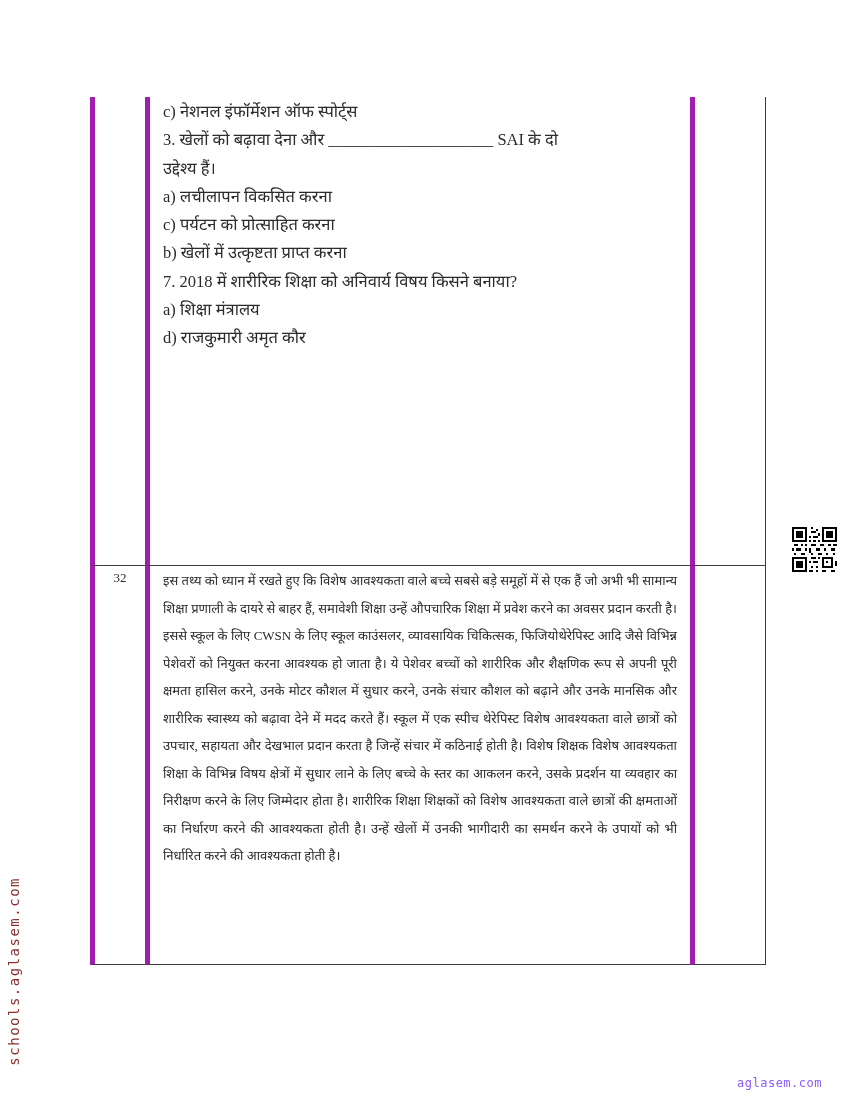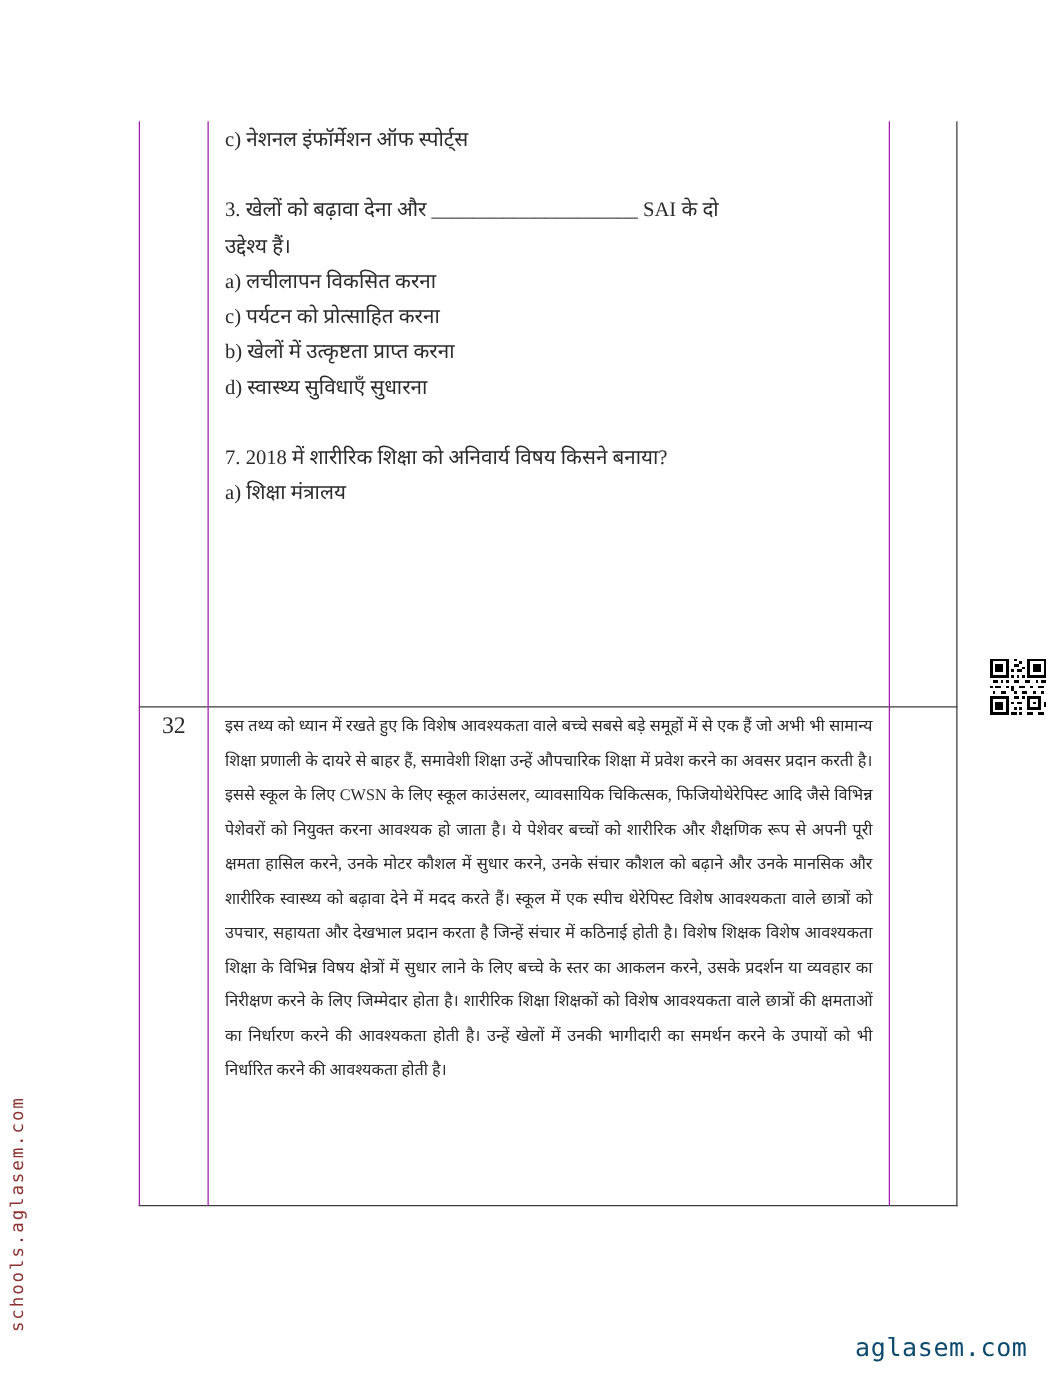--- a/index.html
+++ b/index.html
@@ -10,67 +10,67 @@
     background: #ffffff;
     font-family: "Liberation Serif", "DejaVu Sans", serif;
     color: #2b2b2b;
     overflow: hidden;
   }
   .page { position: absolute; inset: 0; }
 
   
   .exam-table { position: absolute; left: 90px; top: 97px; width: 676px; }
   .row { display: flex; }
-  .cell { border-left: 1px solid #a21caf; }
+  .cell { border-left: 5px solid #a21caf; }
   .cell.marks { border-right: 1px solid #3c3c3c; }
   .row-questions { height: 468px; }
   .row-q32 { height: 400px; }
   .row-q32 .cell { border-top: 1px solid #3c3c3c; border-bottom: 1px solid #3c3c3c; }
-  .num { width: 55px; text-align: center; padding-top: 4px; font-size: 19px; margin-left: 21px; }
+  .num { width: 55px; text-align: center; padding-top: 4px; font-size: 13px; }
   .content { width: 545px; padding: 1px 13px 0 13px; font-size: 16.5px; }
   .marks { flex: 1; }
   .row-questions .line { line-height: 28.3px; white-space: nowrap; }
-  .gap { margin-top: 28px; }
+  .gap { }
   .para { margin: 0; line-height: 27.5px; text-align: justify; font-size: 13px; }
 
   
   .qr { position: absolute; left: 792px; top: 527px; width: 45px; height: 45px; }
 
   
   .wm-left {
     position: absolute; left: 6px; bottom: 34px;
     writing-mode: vertical-rl; transform: rotate(180deg);
     font-family: "DejaVu Sans Mono", monospace;
     font-size: 14px; letter-spacing: 1.5px; color: #8c3030;
   }
   .wm-br {
     position: absolute; right: 28px; bottom: 10px;
     font-family: "DejaVu Sans Mono", monospace;
-    font-size: 20px; letter-spacing: 0.5px; color: #0c4a6e; text-align: center;
+    font-size: 12px; letter-spacing: 0.5px; color: #8b5cf6; text-align: center;
   }
 </style>
 </head>
 <body>
 
 <div class="page">
 
   <div class="exam-table">
 
     <div class="row row-questions">
       <div class="cell num"></div>
       <div class="cell content">
         <div class="line">c) नेशनल इंफॉर्मेशन ऑफ स्पोर्ट्स</div>
         <div class="line gap">3. खेलों को बढ़ावा देना और ____________________ SAI के दो</div>
         <div class="line">उद्देश्य हैं।</div>
         <div class="line">a) लचीलापन विकसित करना</div>
         <div class="line">c) पर्यटन को प्रोत्साहित करना</div>
         <div class="line">b) खेलों में उत्कृष्टता प्राप्त करना</div>
-        <div class="line">d) स्वास्थ्य सुविधाएँ सुधारना</div>
         <div class="line gap">7. 2018 में शारीरिक शिक्षा को अनिवार्य विषय किसने बनाया?</div>
         <div class="line">a) शिक्षा मंत्रालय</div>
+        <div class="line">d) राजकुमारी अमृत कौर</div>
       </div>
       <div class="cell marks"></div>
     </div>
 
     <div class="row row-q32">
       <div class="cell num">32</div>
       <div class="cell content">
         <p class="para">इस तथ्य को ध्यान में रखते हुए कि विशेष आवश्यकता वाले बच्चे सबसे बड़े समूहों में से एक हैं जो अभी भी सामान्य शिक्षा प्रणाली के दायरे से बाहर हैं, समावेशी शिक्षा उन्हें औपचारिक शिक्षा में प्रवेश करने का अवसर प्रदान करती है। इससे स्कूल के लिए CWSN के लिए स्कूल काउंसलर, व्यावसायिक चिकित्सक, फिजियोथेरेपिस्ट आदि जैसे विभिन्न पेशेवरों को नियुक्त करना आवश्यक हो जाता है। ये पेशेवर बच्चों को शारीरिक और शैक्षणिक रूप से अपनी पूरी क्षमता हासिल करने, उनके मोटर कौशल में सुधार करने, उनके संचार कौशल को बढ़ाने और उनके मानसिक और शारीरिक स्वास्थ्य को बढ़ावा देने में मदद करते हैं। स्कूल में एक स्पीच थेरेपिस्ट विशेष आवश्यकता वाले छात्रों को उपचार, सहायता और देखभाल प्रदान करता है जिन्हें संचार में कठिनाई होती है। विशेष शिक्षक विशेष आवश्यकता शिक्षा के विभिन्न विषय क्षेत्रों में सुधार लाने के लिए बच्चे के स्तर का आकलन करने, उसके प्रदर्शन या व्यवहार का निरीक्षण करने के लिए जिम्मेदार होता है। शारीरिक शिक्षा शिक्षकों को विशेष आवश्यकता वाले छात्रों की क्षमताओं का निर्धारण करने की आवश्यकता होती है। उन्हें खेलों में उनकी भागीदारी का समर्थन करने के उपायों को भी निर्धारित करने की आवश्यकता होती है।</p>
       </div>
       <div class="cell marks"></div>

